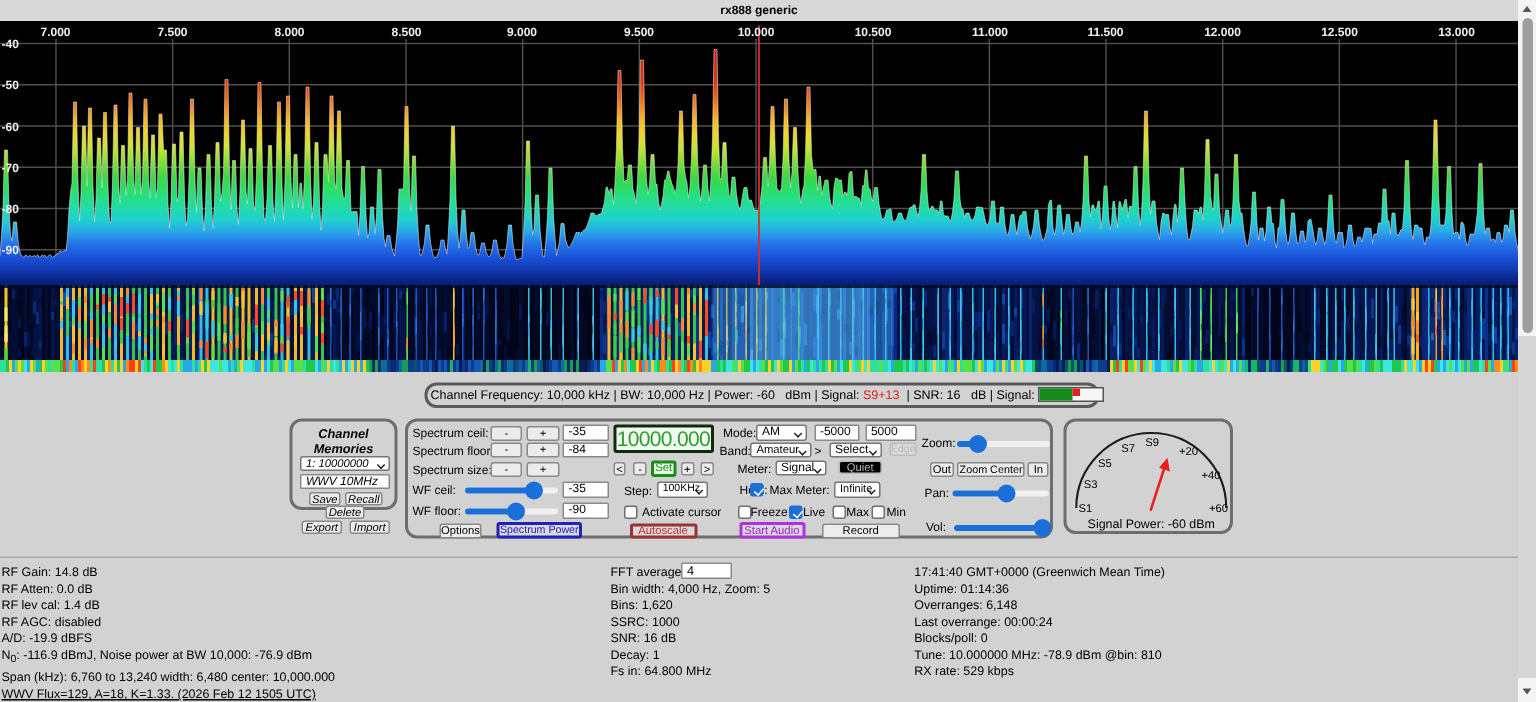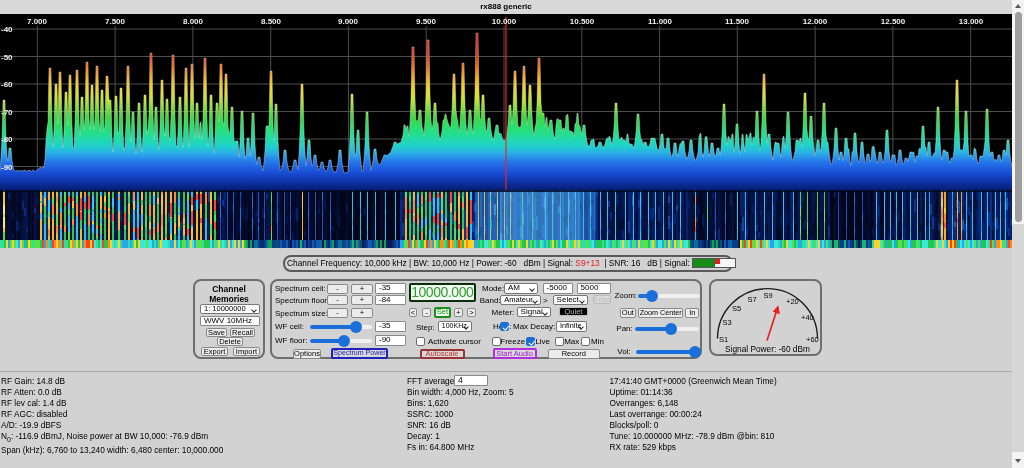--- a/index.html
+++ b/index.html
@@ -2379,21 +2379,21 @@
     <rect x="1000" y="226" width="2" height="8" fill="#ffd028"></rect>
     <rect x="1002" y="226" width="2" height="8" fill="#2ee0a0"></rect>
     <rect x="1004" y="226" width="2" height="8" fill="#58e04a"></rect>
     <rect x="1006" y="226" width="2" height="8" fill="#28a8e8"></rect>
     <rect x="1008" y="226" width="2" height="8" fill="#ff4018"></rect>
     <rect x="1010" y="226" width="2" height="8" fill="#ff8c1a"></rect>
 </svg>
 
 <div class="abs" id="chanbar">Channel Frequency: 10,000 kHz | BW: 10,000 Hz | Power: -60&nbsp;&nbsp;&nbsp;dBm | Signal: <span style="color:#e02020">S9+13</span>&nbsp; | SNR: 16&nbsp;&nbsp;&nbsp;dB | Signal: <span style="display:inline-block;vertical-align:-2px;width:44px;height:10px;border:1px solid #555;background:#f7f7f7;position:relative"><span style="position:absolute;left:0;top:0;width:22px;height:8px;background:#178a1c"></span><span style="position:absolute;left:22px;top:0;width:5px;height:4.5px;background:#e02020"></span></span></div>
 
-<fieldset class="box" style="left:193px;top:279px;width:72px;height:80px;">
+<fieldset class="box" style="left:193px;top:279px;width:72px;height:61px;font-style:italic;">
   <div class="lbl" style="left:0;right:0;top:3px;text-align:center;font-weight:bold;font-size:8.5px;">Channel<br>Memories</div>
   <div class="sel" style="left:5px;top:23px;width:60px;height:10px;line-height:8px;font-size:7.5px;">1: 10000000<i class="car"></i></div>
   <div class="inp" style="left:5px;top:35px;width:60px;height:10px;line-height:8px;">WWV 10MHz</div>
   <div class="btn" style="left:11px;top:46.5px;width:21px;height:9px;line-height:7.5px;">Save</div>
   <div class="btn" style="left:35px;top:46.5px;width:25px;height:9px;line-height:7.5px;">Recall</div>
   <div class="btn" style="left:22px;top:56px;width:26px;height:9px;line-height:7.5px;">Delete</div>
   <div class="btn" style="left:6px;top:65.5px;width:27px;height:9.5px;line-height:8px;">Export</div>
   <div class="btn" style="left:38px;top:65.5px;width:27px;height:9.5px;line-height:8px;">Import</div>
 </fieldset>
 
@@ -2443,21 +2443,21 @@
   <div class="lbl" style="left:207.7px;top:14.5px;">Band:</div>
   <div class="sel" style="left:228.3px;top:13.5px;width:41px;height:10.5px;line-height:8.5px;font-size:7.5px;">Amateur<i class="car"></i></div>
   <div class="lbl" style="left:271px;top:14.5px;">&gt;</div>
   <div class="sel" style="left:280.6px;top:13.5px;width:35px;height:10.5px;line-height:8.5px;">Select<i class="car"></i></div>
   <div class="btn" style="left:321px;top:14px;width:18px;height:9px;line-height:7px;color:#b8b8b8;border-color:#bbb;background:#dcdcdc;font-size:7px;">Edge</div>
   <div class="lbl" style="left:219.6px;top:26.5px;">Meter:</div>
   <div class="sel" style="left:244.6px;top:25.5px;width:34px;height:10.5px;line-height:8.5px;">Signal<i class="car"></i></div>
   <div class="btn" style="left:287px;top:26px;width:29px;height:9px;line-height:7px;color:#b8b8b8;border-color:#bbb;background:#000000;">Quiet</div>
   <div class="lbl" style="left:221px;top:41px;">Hold:</div>
   <div class="cb on" style="left:228.3px;top:41px;"></div>
-  <div class="lbl" style="left:241px;top:41px;">Max Decay:</div>
+  <div class="lbl" style="left:241px;top:41px;">Max Meter:</div>
   <div class="sel" style="left:284px;top:40px;width:31px;height:10.5px;line-height:8.5px;font-size:7.3px;">Infinite<i class="car"></i></div>
   <div class="cb" style="left:220.2px;top:56px;"></div>
   <div class="lbl" style="left:228.3px;top:56px;">Freeze</div>
   <div class="cb on" style="left:254.2px;top:56px;"></div>
   <div class="lbl" style="left:263.4px;top:56px;">Live</div>
   <div class="cb" style="left:282.5px;top:56px;"></div>
   <div class="lbl" style="left:292.2px;top:56px;">Max</div>
   <div class="cb" style="left:309.4px;top:56px;"></div>
   <div class="lbl" style="left:319px;top:56px;">Min</div>
   <div class="btn" style="left:220.6px;top:66.5px;width:44px;height:11.5px;line-height:7px;border:2px solid #b030e0;color:#a020d0;background:#d8d8d8;">Start Audio</div>
@@ -2502,20 +2502,21 @@
 
 <div class="abs" style="left:0;top:371px;width:1012px;height:1px;background:#a8a8a8;"></div>
 <div class="stx" style="left:1px;top:376px;">
 RF Gain: 14.8 dB<br>
 RF Atten: 0.0 dB<br>
 RF lev cal: 1.4 dB<br>
 RF AGC: disabled<br>
 A/D: -19.9 dBFS<br>
 N<sub>0</sub>: -116.9 dBmJ, Noise power at BW 10,000: -76.9 dBm<br>
 Span (kHz): 6,760 to 13,240 width: 6,480 center: 10,000.000<br>
+<span style="text-decoration:underline">WWV Flux=129, A=18, K=1.33. (2026 Feb 12 1505 UTC)</span>
 </div>
 <div class="stx" style="left:407px;top:376px;">
 FFT average:<br>
 Bin width: 4,000 Hz, Zoom: 5<br>
 Bins: 1,620<br>
 SSRC: 1000<br>
 SNR: 16 dB<br>
 Decay: 1<br>
 Fs in: 64.800 MHz
 </div>

